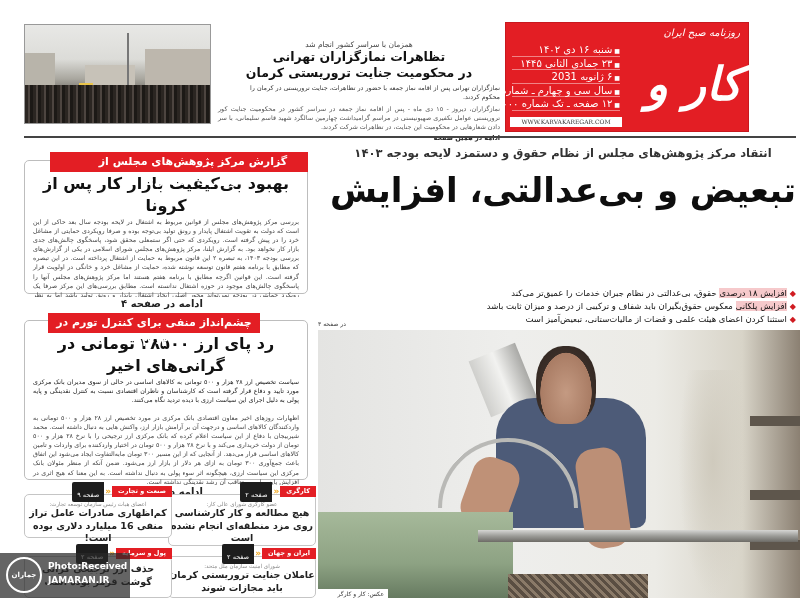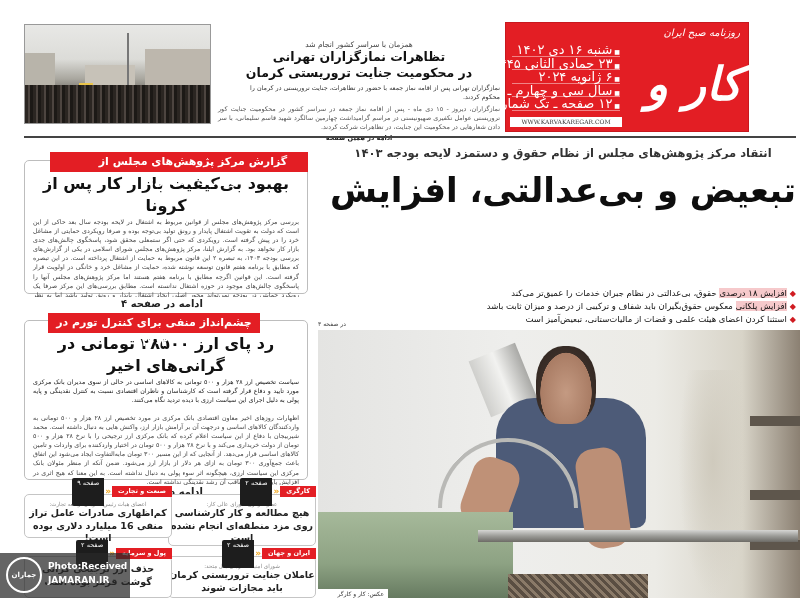--- a/index.html
+++ b/index.html
@@ -4,36 +4,36 @@
 <style>
   * { box-sizing: border-box; margin: 0; padding: 0; }
   html, body { width: 800px; height: 598px; overflow: hidden; background: #ffffff; }
   body { position: relative; font-family: "DejaVu Sans", sans-serif; color: #1a1a1a; direction: rtl; }
 
   
   .masthead { position: absolute; left: 505px; top: 22px; width: 244px; height: 110px; background: #e31e24; border: 1px solid #c8181e; }
   .masthead .tagline { position: absolute; right: 8px; top: 4px; color: #fff; font-family: "DejaVu Serif", serif; font-size: 10px; font-style: italic; }
   .masthead .logo { position: absolute; right: 6px; top: 14px; width: 172px; height: 94px; color: #fff; font-family: "DejaVu Serif", serif; font-weight: bold; font-size: 46px; line-height: 94px; text-align: right; letter-spacing: -2px; font-style: italic; }
   .masthead .info { position: absolute; left: 6px; top: 20px; width: 108px; }
-  .masthead .info-row { color: #fff; font-size: 13px; height: 13.5px; line-height: 13.5px; border-bottom: 1px solid rgba(255,255,255,0.45); white-space: nowrap; text-align: right; }
+  .masthead .info-row { color: #fff; font-size: 10px; height: 13.5px; line-height: 13.5px; border-bottom: 1px solid rgba(255,255,255,0.45); white-space: nowrap; text-align: right; }
   .masthead .info-row::before { content: "■ "; font-size: 6px; }
   .masthead .url { position: absolute; left: 4px; bottom: 4px; width: 112px; height: 10px; background: #fff; color: #333; font-family: "DejaVu Serif", serif; font-size: 6px; line-height: 10px; text-align: center; direction: ltr; }
 
   
   .top-photo { position: absolute; left: 24px; top: 24px; width: 187px; height: 100px; background: linear-gradient(180deg, #e8e8e6 0%, #dcdcd8 35%, #a9a79f 55%, #5a5650 75%, #2e2b28 100%); overflow: hidden; border: 1px solid #999; }
   .top-photo .bld { position: absolute; bottom: 30px; background: #b8b4aa; }
   .top-photo .crowd { position: absolute; left: 0; right: 0; bottom: 0; height: 38px; background: repeating-linear-gradient(90deg, #2b2622 0 3px, #4d4540 3px 5px, #1c1916 5px 8px); }
   .top-photo .pole { position: absolute; left: 102px; top: 8px; width: 2px; height: 60px; background: #777; }
   .top-photo .flag { position: absolute; left: 54px; bottom: 32px; width: 14px; height: 8px; background: #e9c44a; }
 
   .top-story { position: absolute; left: 218px; top: 40px; width: 282px; text-align: center; }
   .top-story .kicker { font-size: 7.5px; color: #444; }
   .top-story .title { font-size: 12.5px; font-weight: bold; line-height: 16px; color: #111; }
   .top-story .body { font-size: 6.4px; line-height: 9px; color: #555; text-align: justify; margin-top: 3px; }
-  .top-story .cont { font-size: 6.5px; font-weight: bold; text-align: center; margin-top: 2px; color: #222; }
+  .top-story .cont { font-size: 6.5px; font-weight: bold; text-align: right; margin-top: 2px; color: #222; }
 
   .rule-top { position: absolute; left: 24px; top: 136px; width: 772px; height: 2px; background: #444; }
 
   
   .lead-kicker { position: absolute; left: 330px; top: 146px; width: 466px; font-size: 11.5px; color: #333; text-align: center; font-weight: bold; }
   .lead-title { position: absolute; left: 330px; top: 168px; width: 466px; font-size: 34px; font-weight: bold; line-height: 44px; color: #0e0e0e; text-align: center; letter-spacing: -1px; }
   .lead-bullets { position: absolute; left: 340px; top: 287px; width: 456px; }
   .lead-bullet { font-size: 8.5px; line-height: 12px; color: #111; text-align: right; white-space: nowrap; }
   .lead-bullet .dot { color: #d01c22; font-size: 8px; margin-left: 3px; }
   .lead-bullet .hl { background: #f6c9cb; }
@@ -60,39 +60,39 @@
   .box .hd { font-size: 16px; font-weight: bold; text-align: center; color: #111; line-height: 22px; }
   .box .txt { font-size: 6.3px; line-height: 9.1px; color: #444; text-align: justify; padding: 0 8px; }
   .box .txt.dark { color: #222; }
   .box .cont { font-size: 10px; font-weight: bold; text-align: center; padding: 1px 8px 0 0; color: #222; }
 
   
   .teaser { position: absolute; width: 148px; height: 52px; border: 1px solid #c5c5c5; border-radius: 5px; background: #fff; text-align: center; }
   .teaser .tag-wrap { position: absolute; right: -1px; top: -9px; height: 11px; display: flex; flex-direction: row; align-items: center; }
   .teaser .tag { background: #e31e24; color: #fff; font-size: 6.5px; font-weight: bold; padding: 0 6px; height: 11px; line-height: 11px; }
   .teaser .chev { color: #f2a81d; font-size: 9px; line-height: 11px; font-weight: bold; margin: 0 1px; }
-  .teaser .page { background: #1d1d1d; color: #fff; font-size: 6.5px; padding: 0 5px; height: 28px; line-height: 11px; border-radius: 2px 0 0 2px; }
+  .teaser .page { background: #1d1d1d; color: #fff; font-size: 6.5px; padding: 8px 5px; height: 20px; line-height: 11px; border-radius: 2px 0 0 2px; }
   .teaser .sub { font-size: 5.5px; color: #888; margin-top: 6px; }
   .teaser .ttl { font-size: 9.5px; line-height: 12.5px; color: #222; font-weight: bold; }
 
   .watermark { position: absolute; left: 0; top: 553px; width: 130px; height: 45px; background: rgba(40,40,40,0.72); color: #fff; direction: ltr; }
   .watermark .logo-c { position: absolute; left: 6px; top: 4px; width: 36px; height: 36px; border: 2px solid #fff; border-radius: 50%; font-size: 7px; text-align: center; line-height: 32px; font-weight: bold; }
   .watermark .l1 { position: absolute; left: 48px; top: 8px; font-size: 9px; font-weight: bold; }
   .watermark .l2 { position: absolute; left: 48px; top: 22px; font-size: 9px; font-weight: bold; }
 </style>
 </head>
 <body>
 
 <div class="masthead">
   <div class="tagline">روزنامه صبح ایران</div>
   <div class="logo">کار و کارگر</div>
   <div class="info">
     <div class="info-row">شنبه ۱۶ دی ۱۴۰۲</div>
     <div class="info-row">۲۳ جمادی الثانی ۱۴۴۵</div>
-    <div class="info-row">۶ ژانویه ۲۰۲۴</div>
+    <div class="info-row">۶ ژانویه 2031</div>
     <div class="info-row">سال سی و چهارم ـ شماره ۹۳۷۸</div>
     <div class="info-row">۱۲ صفحه ـ تک شماره ۸۰۰۰ ریال</div>
   </div>
   <div class="url">WWW.KARVAKAREGAR.COM</div>
 </div>
 
 <div class="top-photo">
   <div class="bld" style="left:0;width:30px;height:40px;"></div>
   <div class="bld" style="left:60px;width:50px;height:28px;background:#c7c2b8;"></div>
   <div class="bld" style="left:120px;width:66px;height:44px;background:#bdb7ad;"></div>

